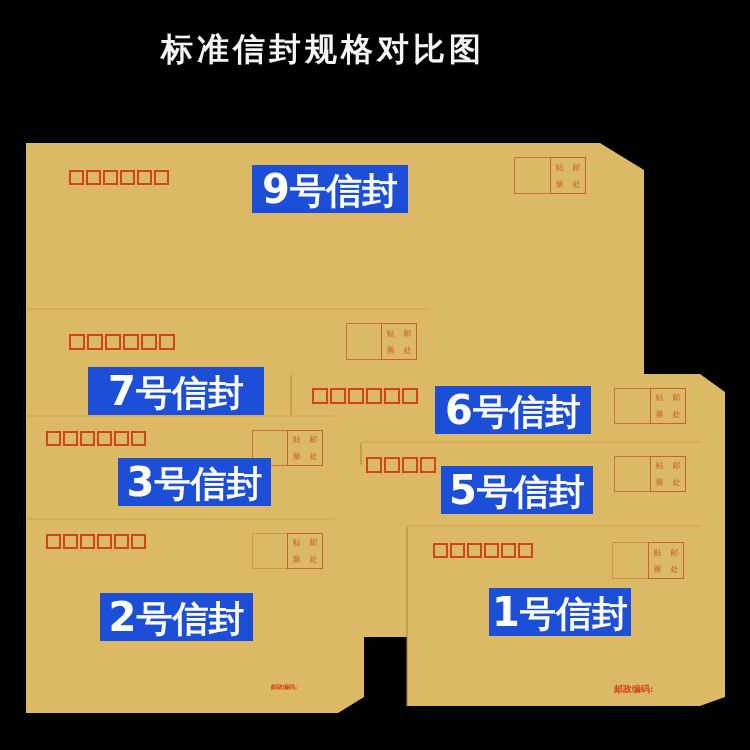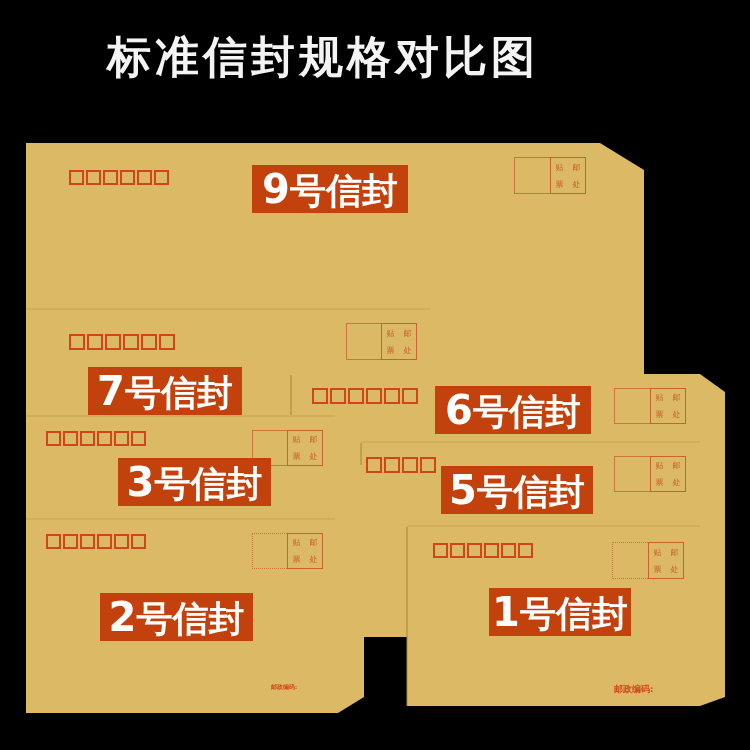--- a/index.html
+++ b/index.html
@@ -1,19 +1,19 @@
 <!DOCTYPE html>
 <html><head>
 <meta charset="utf-8">
 <style>
   html, body { margin:0; padding:0; background:#000; }
   body { width:750px; height:750px; position:relative; overflow:hidden; font-family:"DejaVu Sans", sans-serif; }
-  .title { position:absolute; left:0; top:28px; width:646px; text-align:center; color:#f4f4f4; font-family:"DejaVu Sans", sans-serif; font-weight:bold; font-size:44px; letter-spacing:4px; }
+  .title { position:absolute; left:0; top:28px; width:646px; text-align:center; color:#f4f4f4; font-family:"DejaVu Sans", sans-serif; font-weight:bold; font-size:32px; letter-spacing:4px; }
   svg.art { position:absolute; left:0; top:0; }
-  .label { position:absolute; background:#c2410c; color:#fff; font-family:"DejaVu Sans", sans-serif; font-weight:bold; font-size:36px; line-height:48px; height:48px; text-align:center; white-space:nowrap; }
+  .label { position:absolute; background:#1d4ed8; color:#fff; font-family:"DejaVu Sans", sans-serif; font-weight:bold; font-size:36px; line-height:48px; height:48px; text-align:center; white-space:nowrap; }
   .label .num { font-size:40px; }
   .postcode { position:absolute; display:flex; gap:2px; }
   .postcode span { display:inline-block; border:2px solid #d2451a; box-sizing:border-box; }
   .stamp { position:absolute; display:flex; }
   .stamp .blank { border:1px solid #c9763b; border-right:none; box-sizing:border-box; }
   .stamp .blank.dotted { border-style:dotted; border-width:1.5px; border-right:none; }
   .stamp .box { border:1.5px solid #c9622c; box-sizing:border-box; display:grid; grid-template-columns:1fr 1fr; align-content:center; justify-items:center; color:#c9622c; font-family:"DejaVu Serif", serif; row-gap:6px; }
   .zip-label { position:absolute; color:#d2451a; font-family:"DejaVu Serif", serif; font-weight:bold; }
 </style>
 </head>
@@ -168,21 +168,21 @@
       <span>处</span>
   </div>
 </div>
 
 <div class="zip-label" style="left:271px;top:683px;font-size:6px;">邮政编码:</div>
 <div class="zip-label" style="left:614px;top:683px;font-size:9px;">邮政编码:</div>
 
 <div class="label" style="left:252px;top:165px;width:156px;">
   <span class="num">9</span><span>号信封</span>
 </div>
-<div class="label" style="left:88px;top:367px;width:154px;">
+<div class="label" style="left:88px;top:367px;width:176px;">
   <span class="num">7</span><span>号信封</span>
 </div>
 <div class="label" style="left:435px;top:386px;width:156px;">
   <span class="num">6</span><span>号信封</span>
 </div>
 <div class="label" style="left:118px;top:458px;width:153px;">
   <span class="num">3</span><span>号信封</span>
 </div>
 <div class="label" style="left:441px;top:466px;width:152px;">
   <span class="num">5</span><span>号信封</span>

